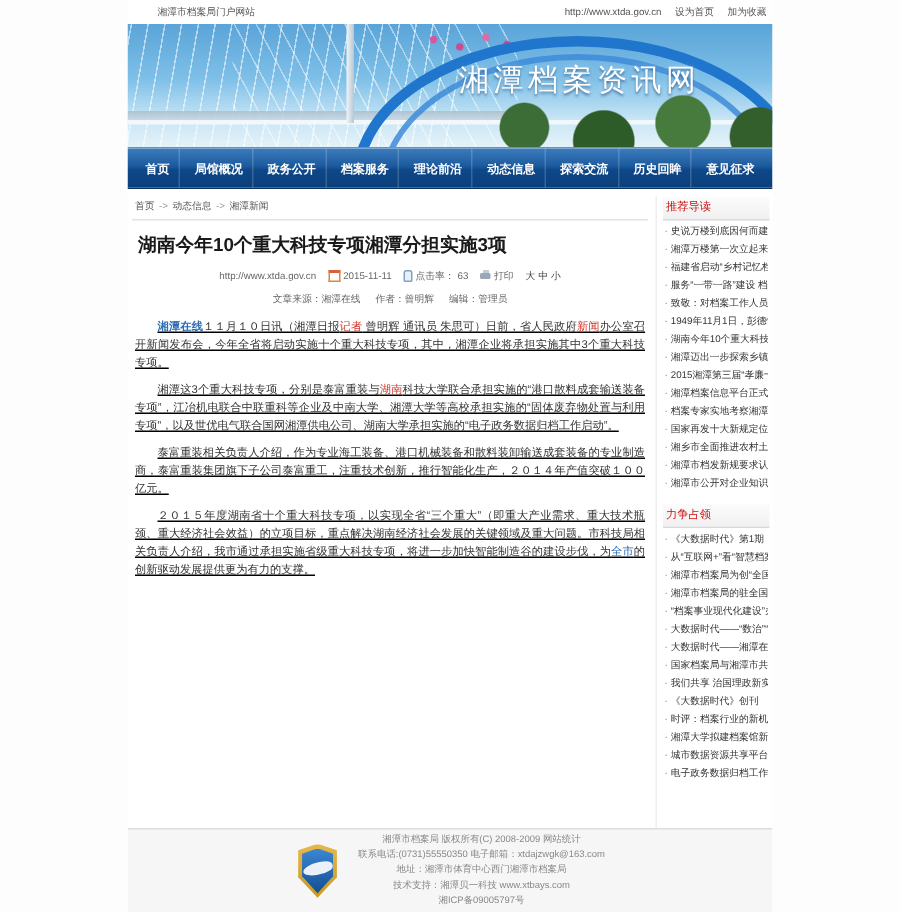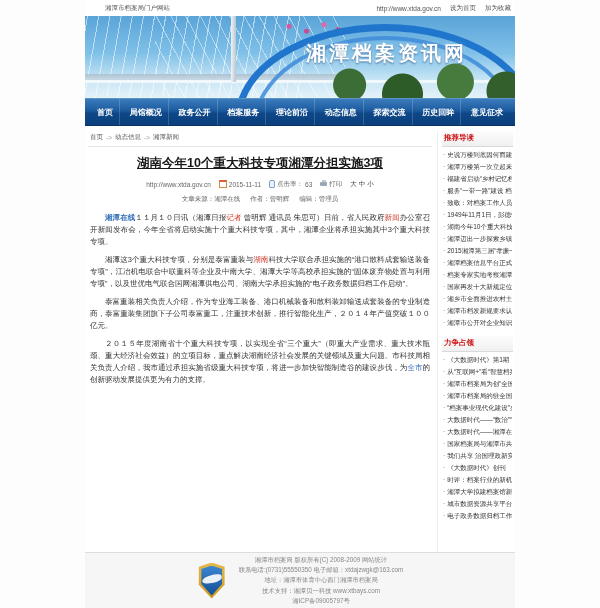--- a/index.html
+++ b/index.html
@@ -30,61 +30,61 @@
          border-radius:50%;box-sizing:border-box;opacity:.85;}
   .skyline{position:absolute;left:0;top:58px;width:260px;height:7px;
            background:linear-gradient(180deg,rgba(170,190,205,.85),rgba(205,220,230,.9));}
   .deck{position:absolute;left:0;right:0;top:64px;height:3px;background:rgba(245,250,252,.9);}
   .trees{position:absolute;right:-14px;bottom:-20px;width:230px;height:60px;
          background:radial-gradient(circle at 22% 45%,#3c6d36 0 16px,transparent 17px),
                     radial-gradient(circle at 45% 60%,#2e5c29 0 20px,transparent 21px),
                     radial-gradient(circle at 68% 40%,#477b3e 0 18px,transparent 19px),
                     radial-gradient(circle at 90% 55%,#335f2d 0 19px,transparent 20px);}
   .site-title{position:absolute;right:48px;top:24px;font-family:"DejaVu Serif","Liberation Serif",serif;
-              font-weight:bold;font-size:20px;letter-spacing:3px;color:#fff;
+              font-weight:normal;font-size:20px;letter-spacing:3px;color:#fff;
               text-shadow:0 1px 2px rgba(10,60,110,.65),0 0 5px rgba(255,255,255,.35);}
 
   
   .nav{height:26px;flex:none;display:flex;align-items:stretch;justify-content:space-between;
        background:linear-gradient(180deg,#3b7cbd 0%,#1c5a9e 45%,#0e4788 55%,#0b3f7c 100%);
        border-top:1px solid #5d94c6;border-bottom:1px solid #083463;padding:0 6px;}
   .nav-item{display:flex;align-items:center;padding:0 6px;color:#fff;font-size:8px;font-weight:bold;
             text-decoration:none;cursor:pointer;border-right:1px solid rgba(255,255,255,.18);}
   .nav-item:last-child{border-right:none;}
 
   
   .content{flex:1;display:flex;padding:5px 2px 0 3px;overflow:hidden;}
   .main{width:344px;flex:none;padding-right:5px;}
   .sidebar{flex:1;min-width:0;border-left:1px solid #eee;padding-left:4px;}
 
   .breadcrumb{display:flex;gap:3px;align-items:center;font-size:6.5px;color:#555;
               padding:2px 2px 4px 2px;border-bottom:1px solid #e4e4e4;}
   .breadcrumb span{cursor:pointer;}
   .breadcrumb .sep{color:#999;cursor:default;}
 
-  .article-title{font-size:12.5px;font-weight:bold;color:#1a1a1a;text-align:center;margin:9px 4px 8px 4px;line-height:1.25;text-decoration:underline;}
+  .article-title{font-size:12.5px;font-weight:bold;color:#1a1a1a;margin:9px 4px 8px 4px;line-height:1.25;}
   .meta-row{display:flex;justify-content:center;align-items:center;gap:8px;font-size:6.5px;color:#666;}
   .meta-row .grp{display:flex;align-items:center;gap:2px;}
   .src-row{display:flex;justify-content:center;align-items:center;gap:10px;font-size:6.5px;color:#666;margin-top:6px;}
   .fontsize-btn{cursor:pointer;color:#444;}
   .ico{display:inline-block;vertical-align:middle;}
   .ico-cal{width:6px;height:5px;border:1px solid #d88a3a;border-top:2.5px solid #d8603a;background:#fff;}
   .ico-click{width:4px;height:6px;border:1px solid #7fa3c6;border-radius:2px 2px 1px 1px;background:#e8f1f9;}
   .ico-print{width:7px;height:4px;background:#9aa7b5;border-radius:1px;position:relative;}
   .ico-print::before{content:"";position:absolute;left:1.5px;top:-2px;width:4px;height:2px;background:#c3ccd6;}
 
-  .article-body{padding:2px 2px 0 2px;}
+  .article-body{padding:2px 2px 0 2px;text-decoration:underline;}
   .para{font-size:7.5px;line-height:1.6;color:#333;text-align:justify;text-indent:2em;margin:6px 0;}
   .seg-src{color:#2b6cb5;font-weight:bold;}
   .seg-red{color:#d03a2b;cursor:pointer;}
   .seg-blue{color:#2b6cb5;cursor:pointer;}
 
   
   .sbox{margin-bottom:7px;}
-  .sbox-head{font-size:7.5px;font-weight:bold;color:#cc1111;padding:2px 2px 3px 2px;
+  .sbox-head{font-size:7.5px;font-weight:normal;color:#cc1111;padding:2px 2px 3px 2px;
              border-bottom:1px solid #d9d9d9;background:linear-gradient(180deg,#fcfcfc,#f0f0f0);}
   .slist{list-style:none;margin:2px 0 0 0;padding:0 1px;}
   .slist li{font-size:6.5px;color:#333;line-height:1.85;white-space:nowrap;overflow:hidden;cursor:pointer;}
   .slist li::before{content:"·";color:#888;margin-right:2px;}
 
   
   .footer{height:55px;flex:none;background:#f6f6f6;border-top:1px solid #ddd;
           display:flex;align-items:center;justify-content:center;gap:12px;}
   .badge{width:30px;height:36px;flex:none;position:relative;
          background:linear-gradient(180deg,#e6b84c,#c9991f);

